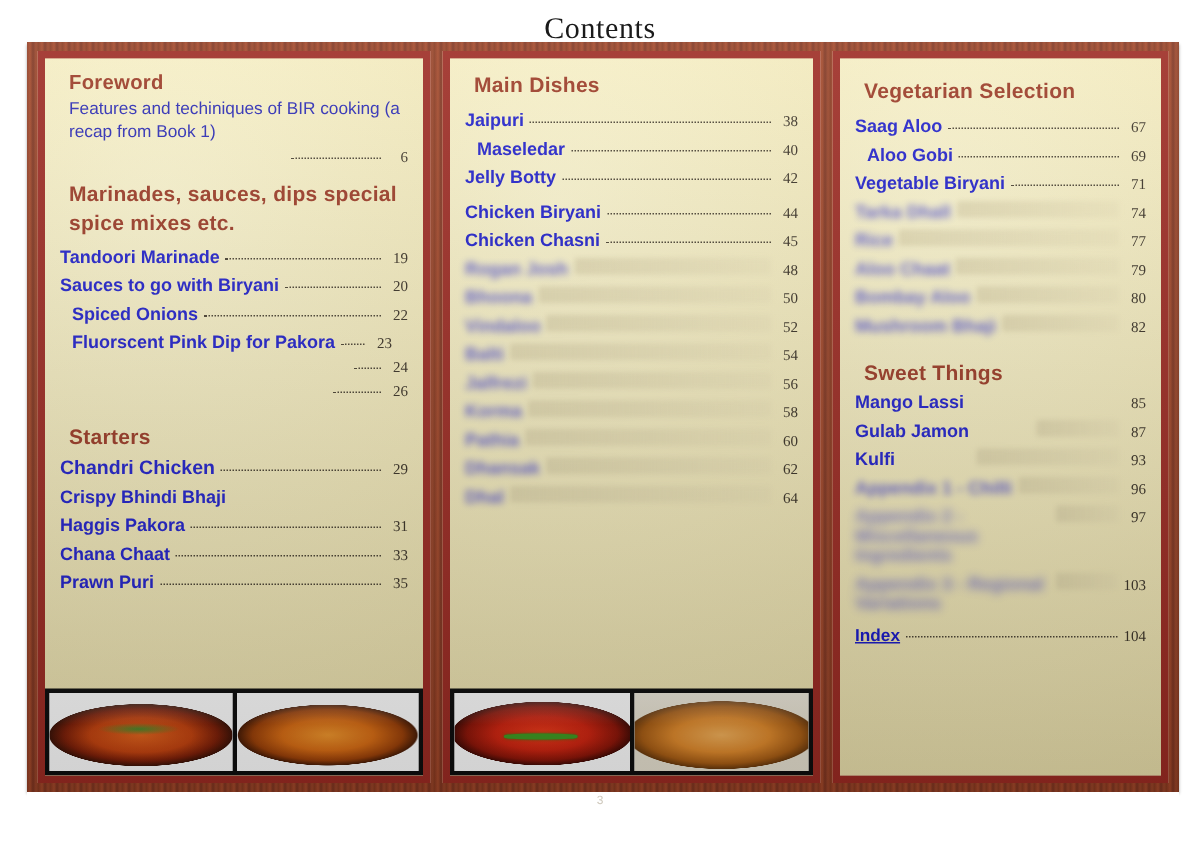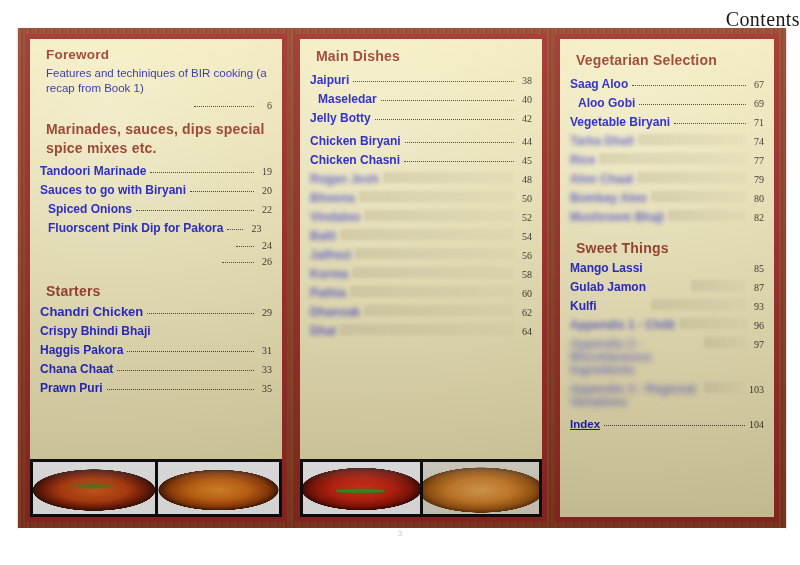--- a/index.html
+++ b/index.html
@@ -6,21 +6,21 @@
   body{
     width:800px;height:565px;overflow:hidden;background:#ffffff;
     font-family:"Liberation Sans", sans-serif;
     -webkit-font-smoothing:none;
   }
   .page{position:relative;width:800px;height:565px;background:#ffffff;}
 
   
   .title-bar{
     position:absolute;left:0;top:0;width:800px;height:38px;
-    display:flex;align-items:center;justify-content:flex-end;
+    display:flex;align-items:center;justify-content:center;
     background:#ffffff;
   }
   .title-bar .title{
     font-family:"Liberation Serif", serif;
     font-size:20px;color:#1a1a1a;letter-spacing:.4px;
   }
 
   
   .book{
     position:absolute;left:18px;top:28px;width:768px;height:500px;

